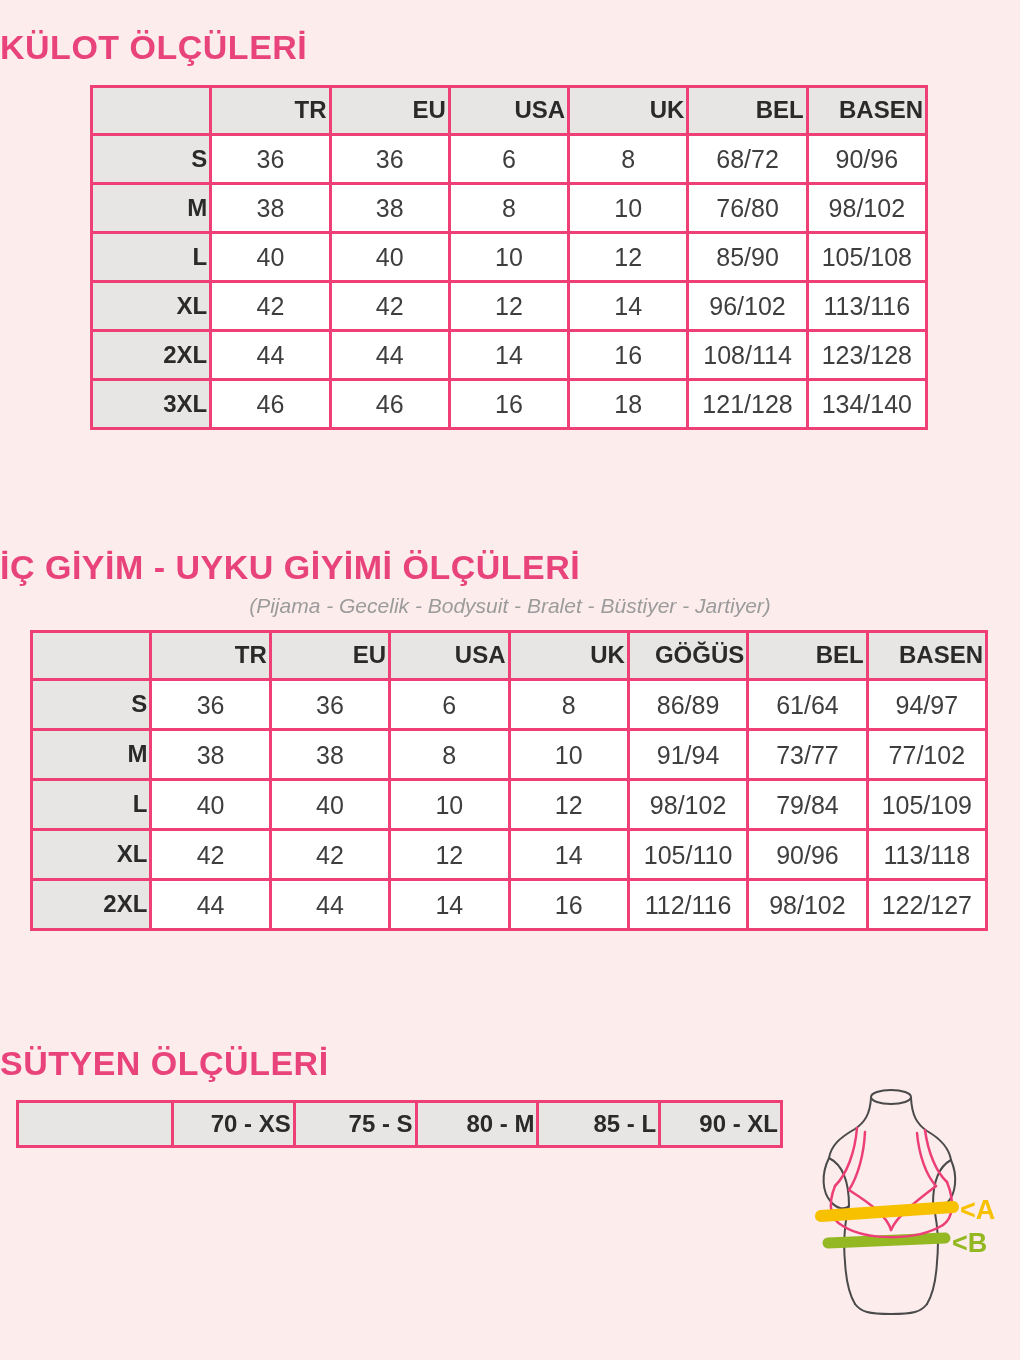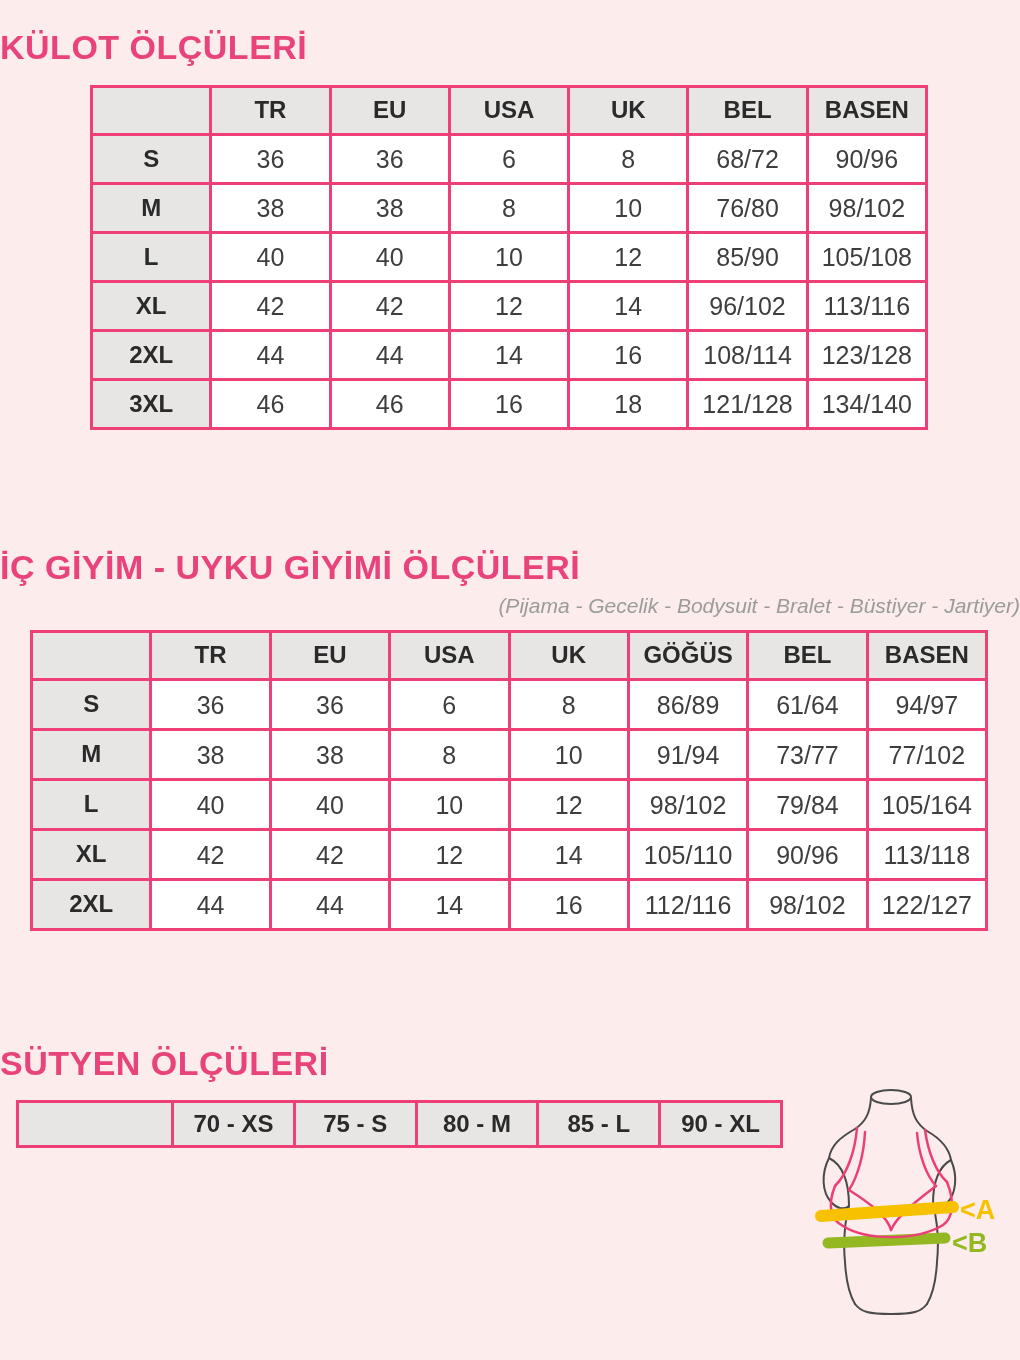--- a/index.html
+++ b/index.html
@@ -18,21 +18,21 @@
     color: #e9437b;
     letter-spacing: 0.5px;
   }
   #title-kulot  { top: 28px; }
   #title-ic     { top: 548px; }
   #title-sutyen { top: 1044px; }
   .section-subtitle {
     position: absolute;
     width: 100%;
     top: 594px;
-    text-align: right;
+    text-align: center;
     font-size: 21px;
     font-style: italic;
     color: #9b9b9b;
   }
   table {
     position: absolute;
     border-collapse: collapse;
     table-layout: fixed;
     background: #ffffff;
   }
@@ -41,20 +41,21 @@
     text-align: center;
     vertical-align: middle;
     padding: 0 2px;
     line-height: 1.12;
   }
   th.hdr, th.lbl {
     background: #e7e6e4;
     font-weight: 700;
     font-size: 24px;
     color: #2a2a2a;
+    text-align: right;
   }
   td {
     background: #ffffff;
     font-size: 25px;
     font-weight: 400;
     color: #3e3e3e;
   }
   #table-kulot { left: 90px;  top: 85px;   width: 838px; }
   #table-kulot thead tr { height: 48px; }
   #table-kulot tbody tr { height: 49px; }
@@ -192,21 +193,21 @@
         <td>77/102</td>
       </tr>
       <tr>
         <th class="lbl">L</th>
         <td>40</td>
         <td>40</td>
         <td>10</td>
         <td>12</td>
         <td>98/102</td>
         <td>79/84</td>
-        <td>105/164</td>
+        <td>105/109</td>
       </tr>
       <tr>
         <th class="lbl">XL</th>
         <td>42</td>
         <td>42</td>
         <td>12</td>
         <td>14</td>
         <td>105/110</td>
         <td>90/96</td>
         <td>113/118</td>

